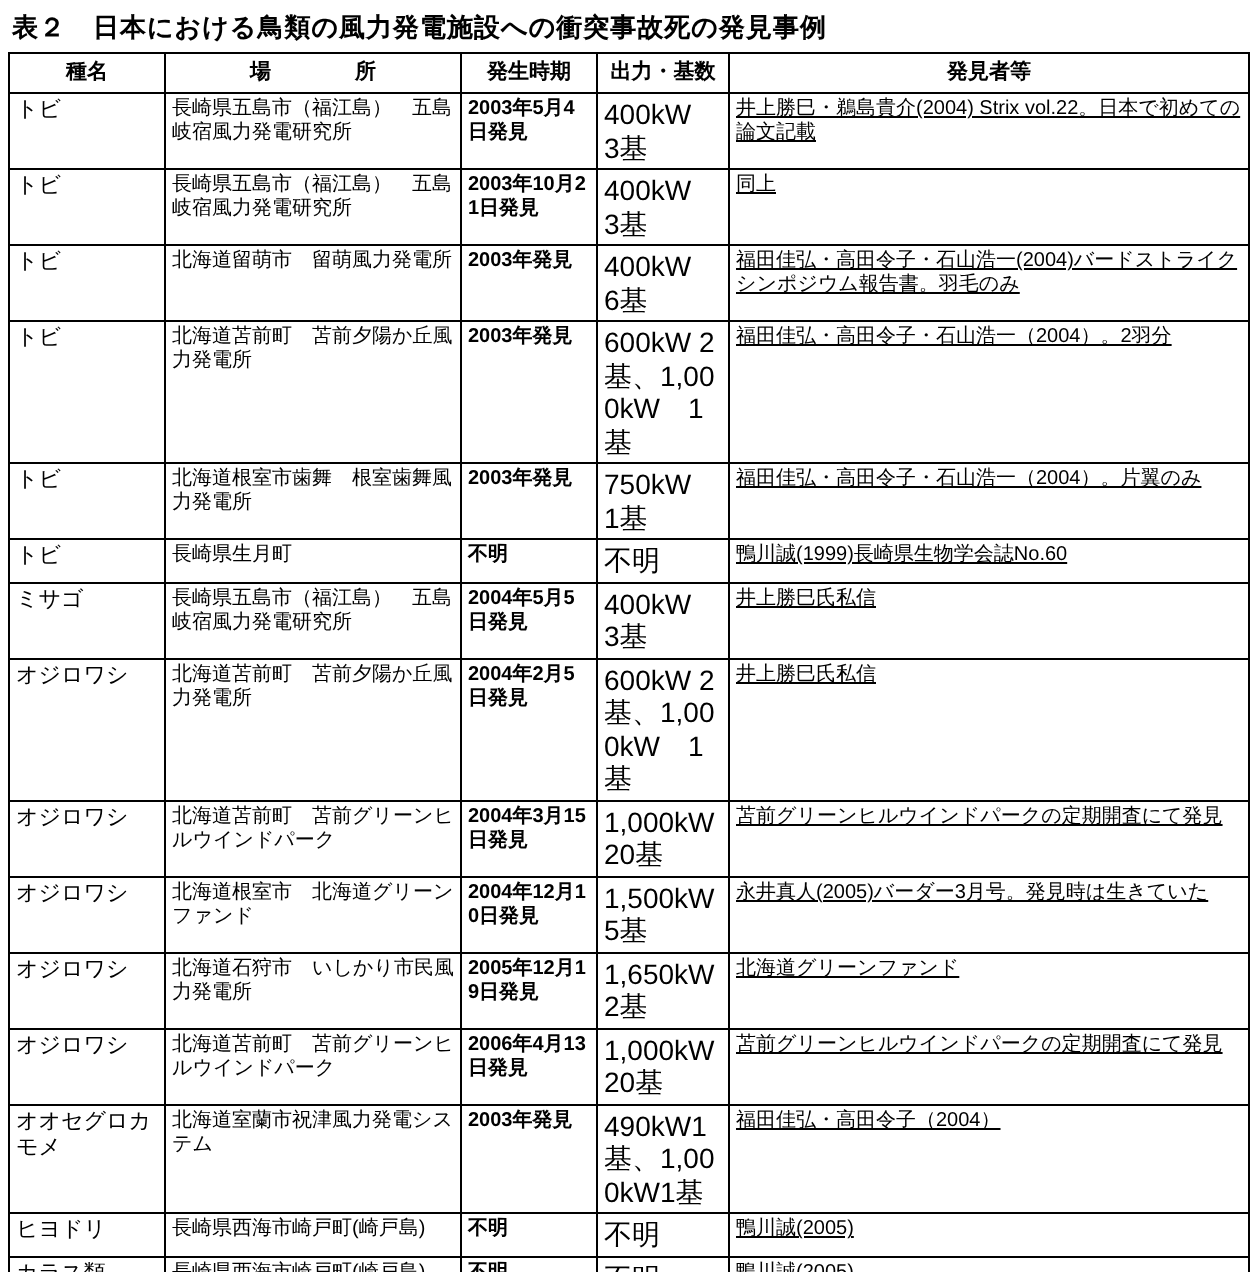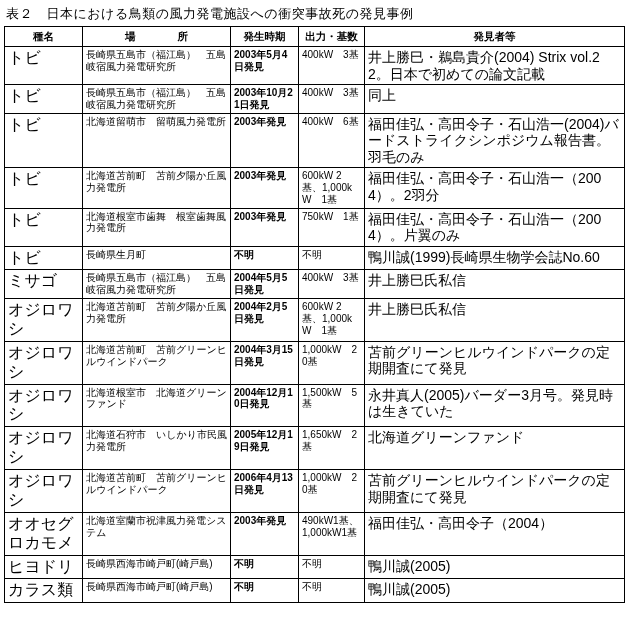--- a/index.html
+++ b/index.html
@@ -14,21 +14,21 @@
     color: #000000;
     overflow: hidden;
   }
   .page {
     width: 628px;
     box-sizing: border-box;
     padding: 4px 4px 0 4px;
   }
   .caption {
     font-size: 13px;
-    font-weight: normal;
+    font-weight: bold;
     letter-spacing: 0.5px;
     margin: 1px 0 3px 2px;
     white-space: nowrap;
   }
   table.bird-table {
     border-collapse: collapse;
     table-layout: fixed;
     width: 620px;
     font-size: 10px;
     line-height: 1.18;
@@ -49,25 +49,25 @@
     vertical-align: middle;
     padding: 2px 2px;
     height: 15px;
   }
   col.c-species { width: 78px; }
   col.c-place   { width: 148px; }
   col.c-date    { width: 68px; }
   col.c-output  { width: 66px; }
   col.c-finder  { width: 260px; }
 
-  td.species { font-size: 16px; }
+  td.species { font-size: 11px; }
   td.place   { font-size: 10px; }
   td.date    { font-size: 10px; font-weight: bold; }
-  td.output  { font-size: 10px; }
-  td.finder  { font-size: 14px; }
+  td.output  { font-size: 14px; }
+  td.finder  { font-size: 10px; text-decoration: underline; }
 </style>
 </head>
 <body>
 
 <div class="page">
 
   <div class="caption">表２　日本における鳥類の風力発電施設への衝突事故死の発見事例</div>
 
   <table class="bird-table">
     <colgroup>

